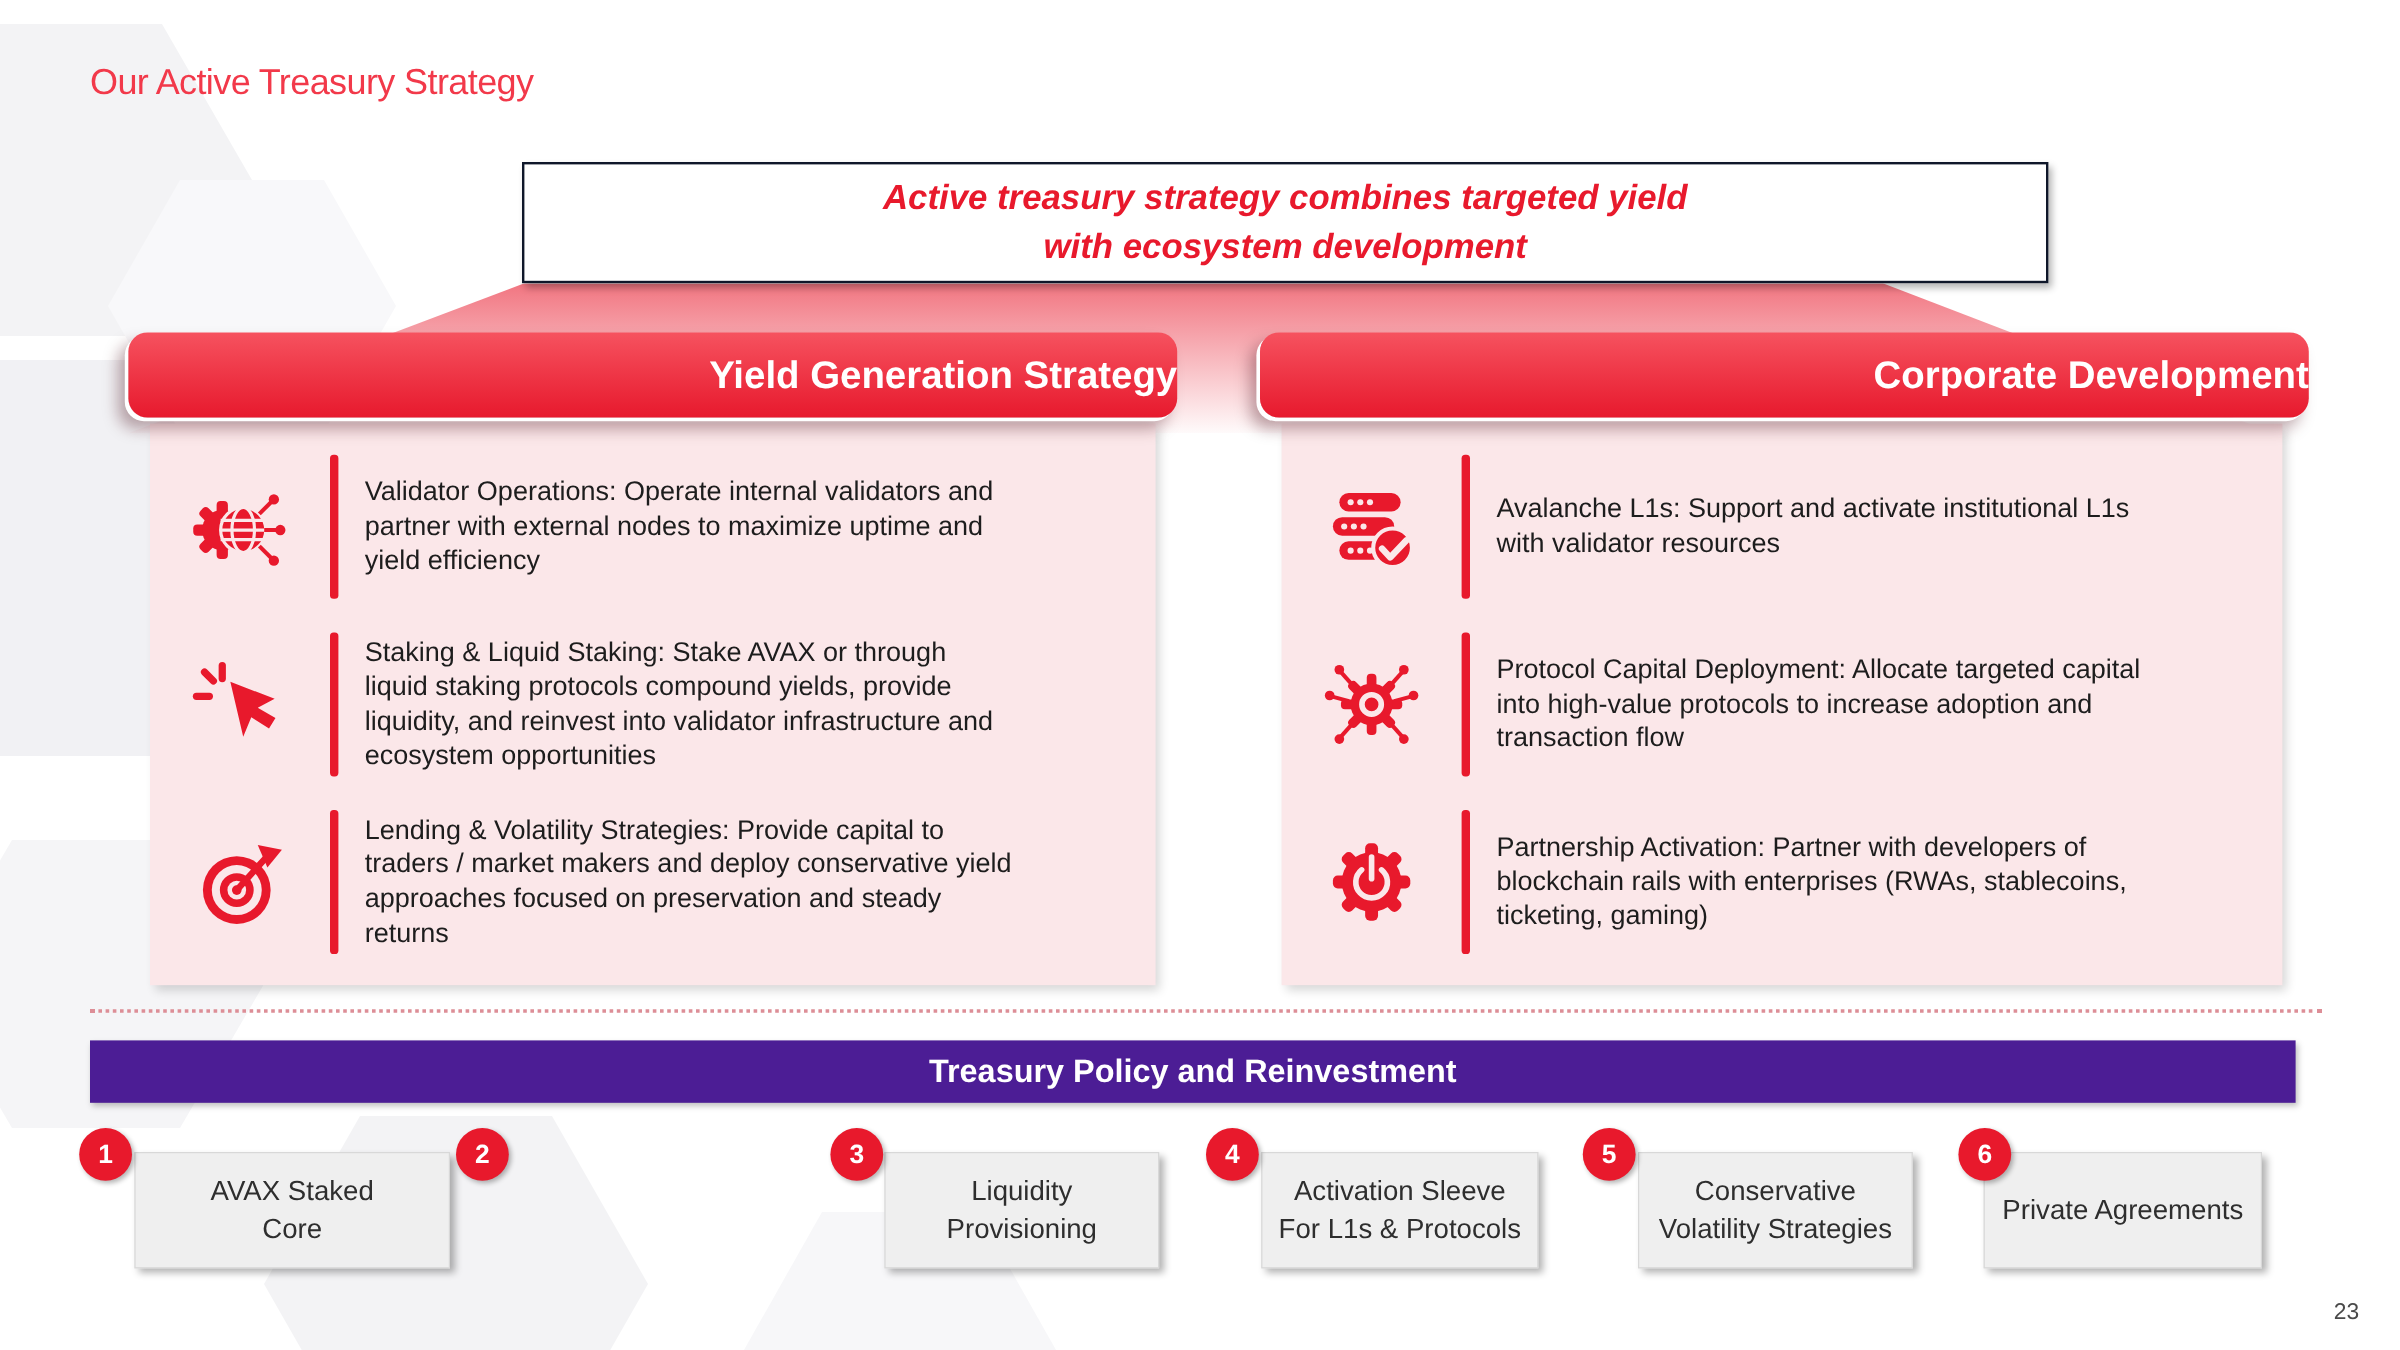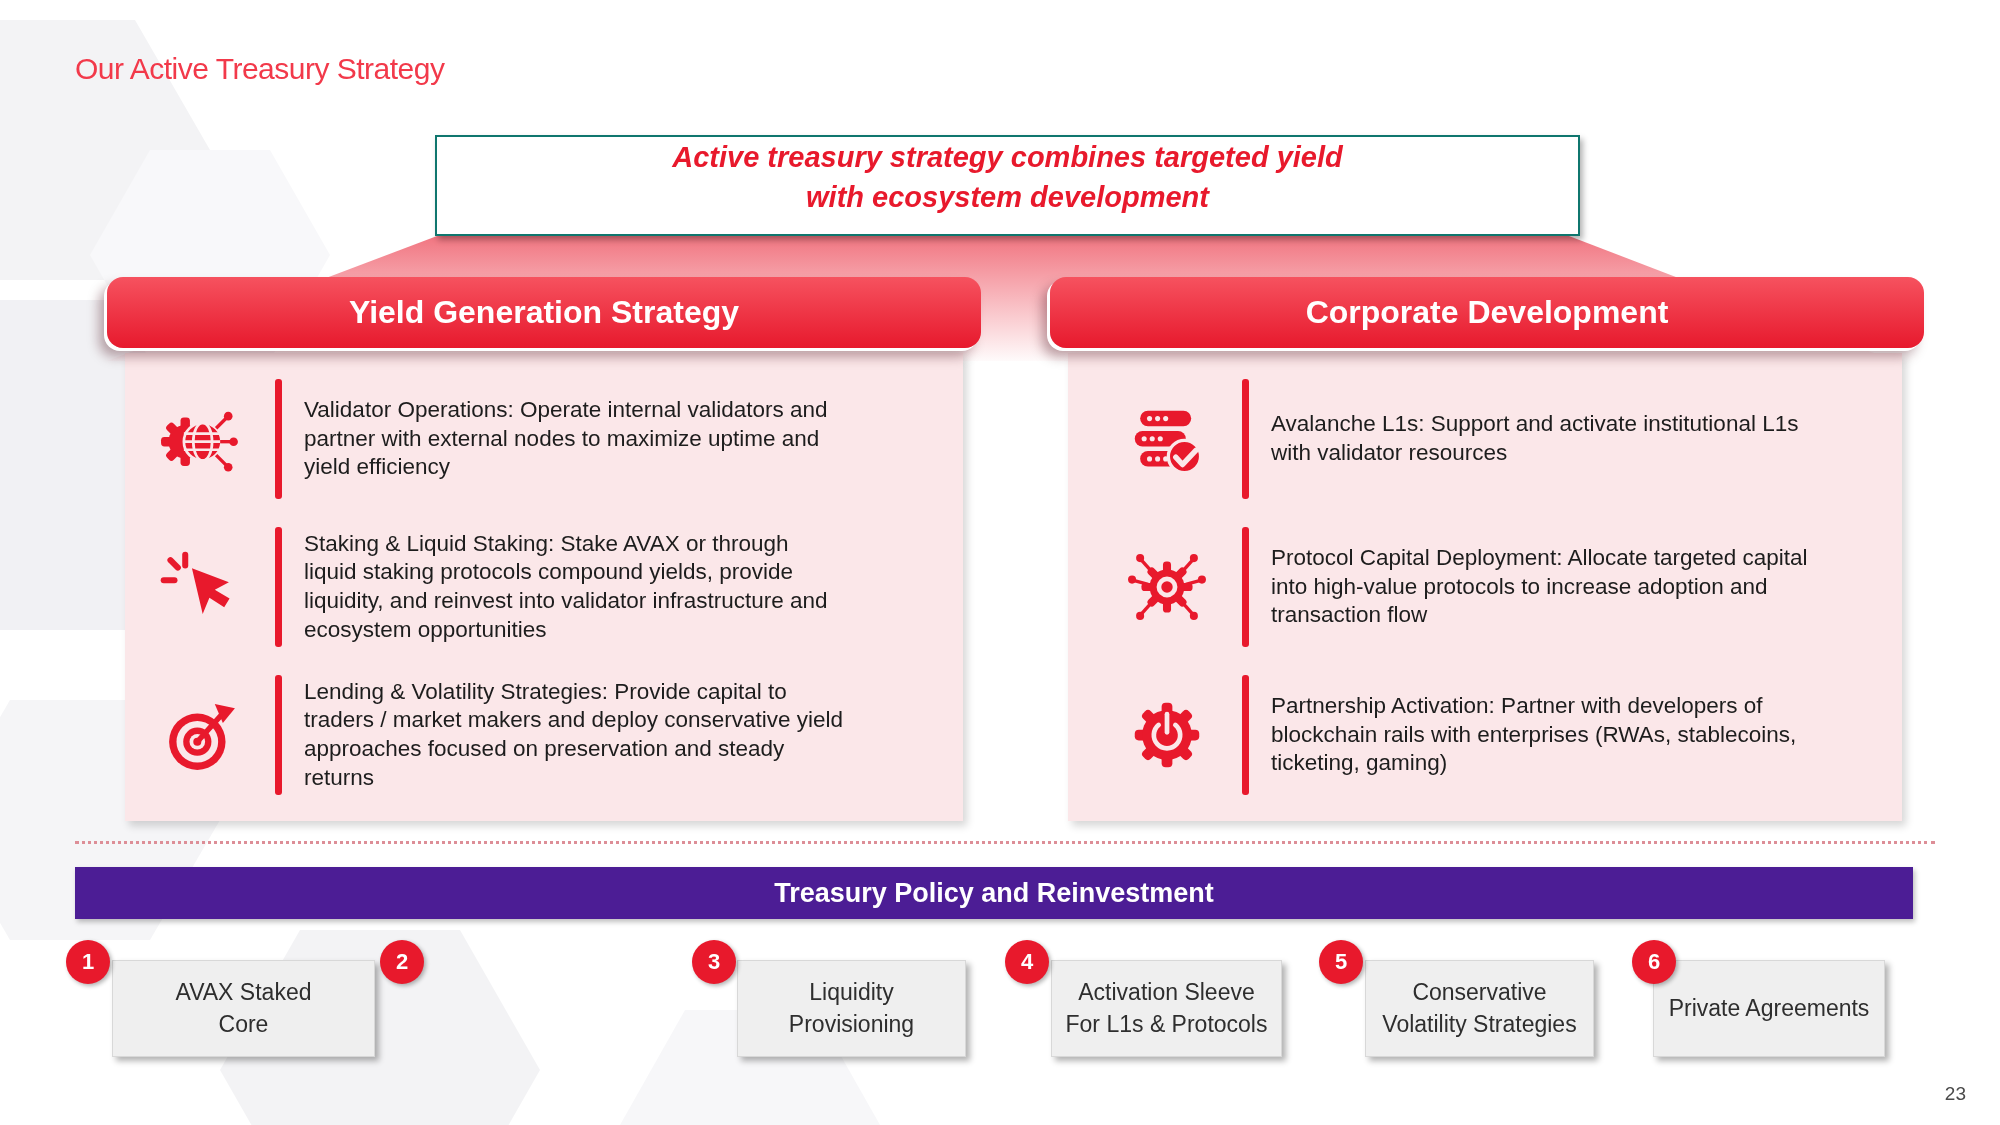--- a/index.html
+++ b/index.html
@@ -12,43 +12,43 @@
   .hex1 { left:-90px;  top:20px;  width:300px; height:260px; background:#f3f3f5; }
   .hex2 { left:-140px; top:300px; width:380px; height:330px; background:#f1f1f4; }
   .hex3 { left:90px;   top:150px; width:240px; height:210px; background:#f8f8fa; }
   .hex4 { left:220px;  top:930px; width:320px; height:280px; background:#f3f3f5; }
   .hex5 { left:620px;  top:1010px;width:260px; height:230px; background:#f7f7f9; }
   .hex6 { left:-60px;  top:700px; width:280px; height:240px; background:#f5f5f7; }
 
   .title { position:absolute; left:75px; top:52px; font-size:30px; font-weight:normal;
            color:#f2394a; letter-spacing:-0.5px; z-index:3; }
 
-  .banner { position:absolute; left:435px; top:135px; width:1145px; height:101px;
-            background:#ffffff; border:2px solid #0f766e; z-index:5;
+  .banner { position:absolute; left:435px; top:135px; width:1272px; height:101px;
+            background:#ffffff; border:2px solid #0f172a; z-index:5;
             box-shadow:3px 4px 6px rgba(0,0,0,0.30);
-            display:flex; justify-content:center; }
+            display:flex; align-items:center; justify-content:center; }
   .banner-text { color:#e8192c; font-style:italic; font-weight:bold; font-size:29px;
                  text-align:center; white-space:pre-line; line-height:1.38; }
 
   .wedge { position:absolute; left:0; top:236px; width:2000px; height:125px; z-index:1;
            background:linear-gradient(to bottom, rgba(232,25,44,0.60), rgba(232,25,44,0.02));
            clip-path:polygon(437px 0, 1569px 0, 1895px 100%, 107px 100%); }
 
   .col { position:absolute; top:277px; width:874px; z-index:2; }
   .col-left  { left:107px; }
   .col-right { left:1050px; }
   .col-header { height:71px; border-radius:16px; position:relative; z-index:4;
                 background:linear-gradient(180deg,#f6525f 0%, #e7192d 100%);
                 color:#ffffff; font-size:32px; font-weight:bold;
-                display:flex; align-items:center; justify-content:center;
+                display:flex; align-items:center; justify-content:flex-end;
                 box-shadow:-3px 3px 0 0 #ffffff, -8px 9px 12px rgba(70,10,20,0.35); }
   .col-panel { margin:5px 0 0 18px; width:838px; background:#fbe7e9; padding:12px 0;
                box-shadow:4px 5px 8px rgba(0,0,0,0.16); position:relative; z-index:3;
                display:flex; flex-direction:column; }
-  .col-right .col-panel { width:834px;padding-left:24px; }
+  .col-right .col-panel { width:834px; }
 
   .item { display:flex; align-items:center; min-height:148px; }
   .icon-cell { flex:0 0 150px; display:flex; align-items:center; justify-content:center; }
   .vbar { flex:0 0 7px; align-self:stretch; margin:14px 0; background:#e8192c; border-radius:3px; }
   .itext { flex:0 0 auto; width:572px; padding:4px 10px 4px 22px; font-size:22.5px;
            color:#1d1d1d; line-height:1.27; }
   .col-right .itext { width:600px; }
 
   .dotted { position:absolute; left:75px; top:841px; width:1860px; height:0;
             border-top:3px dotted #dd8e97; z-index:2; }

